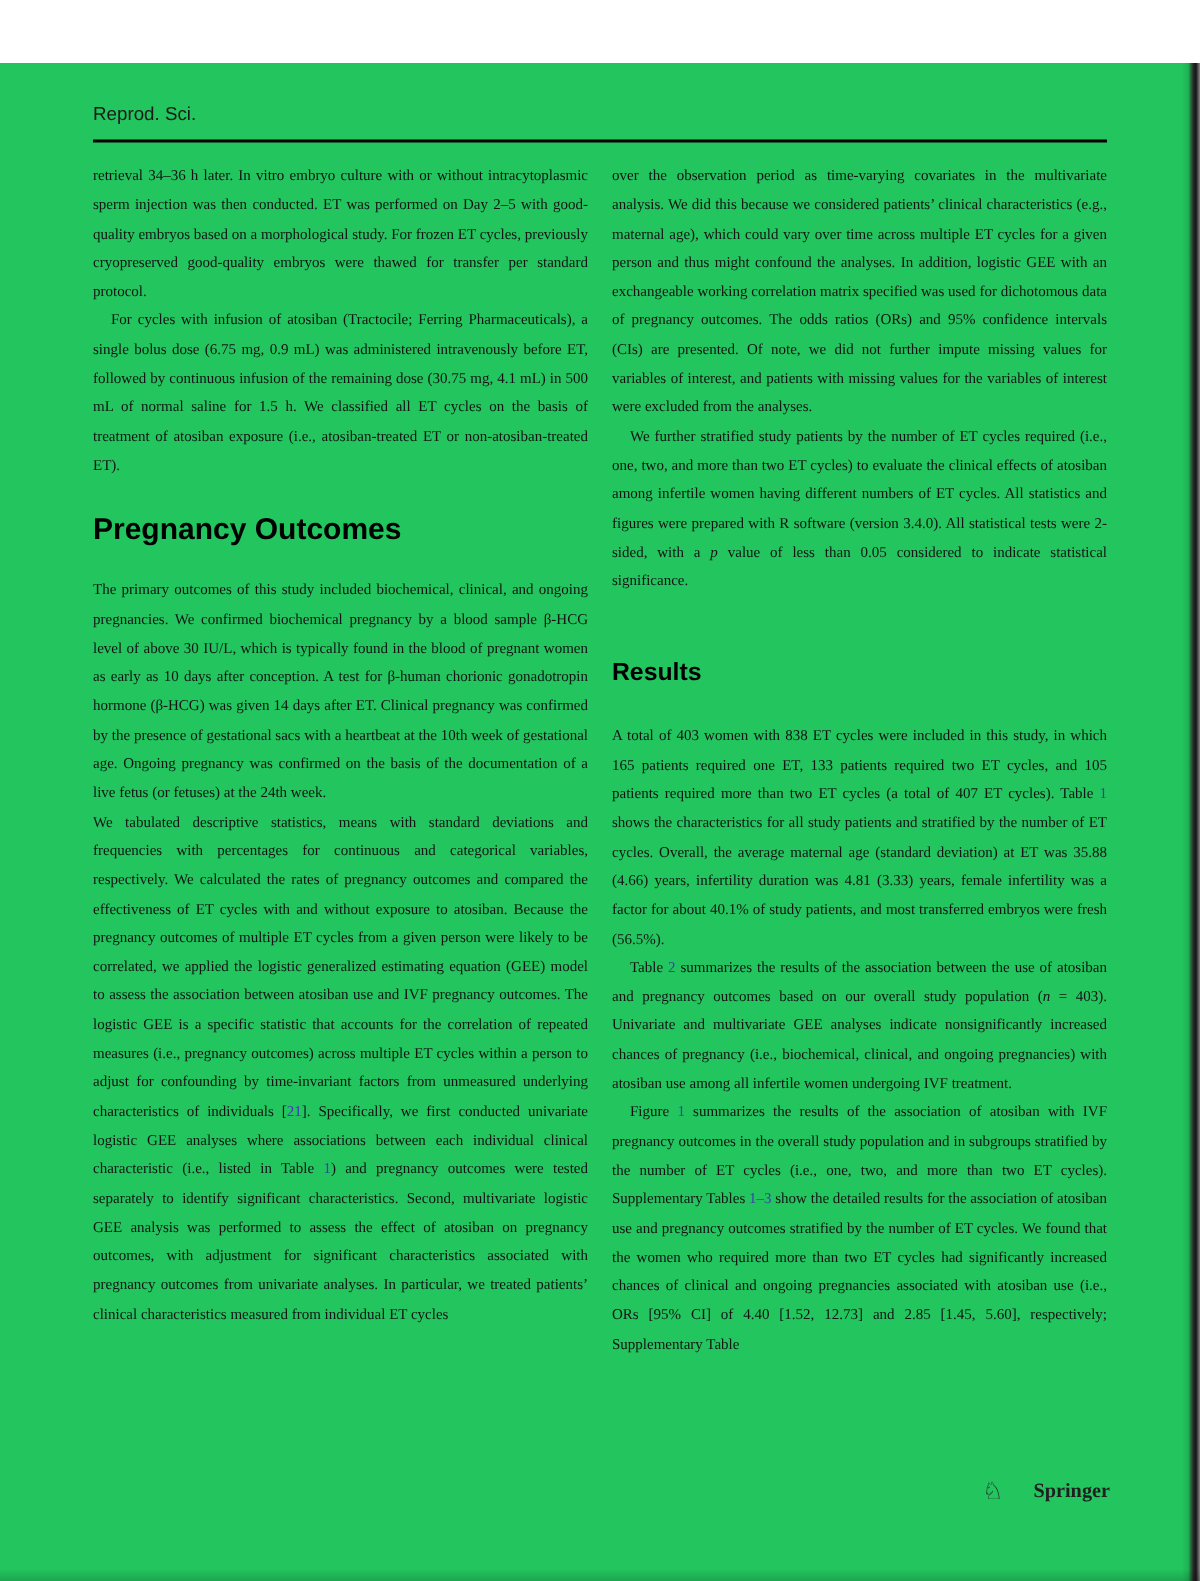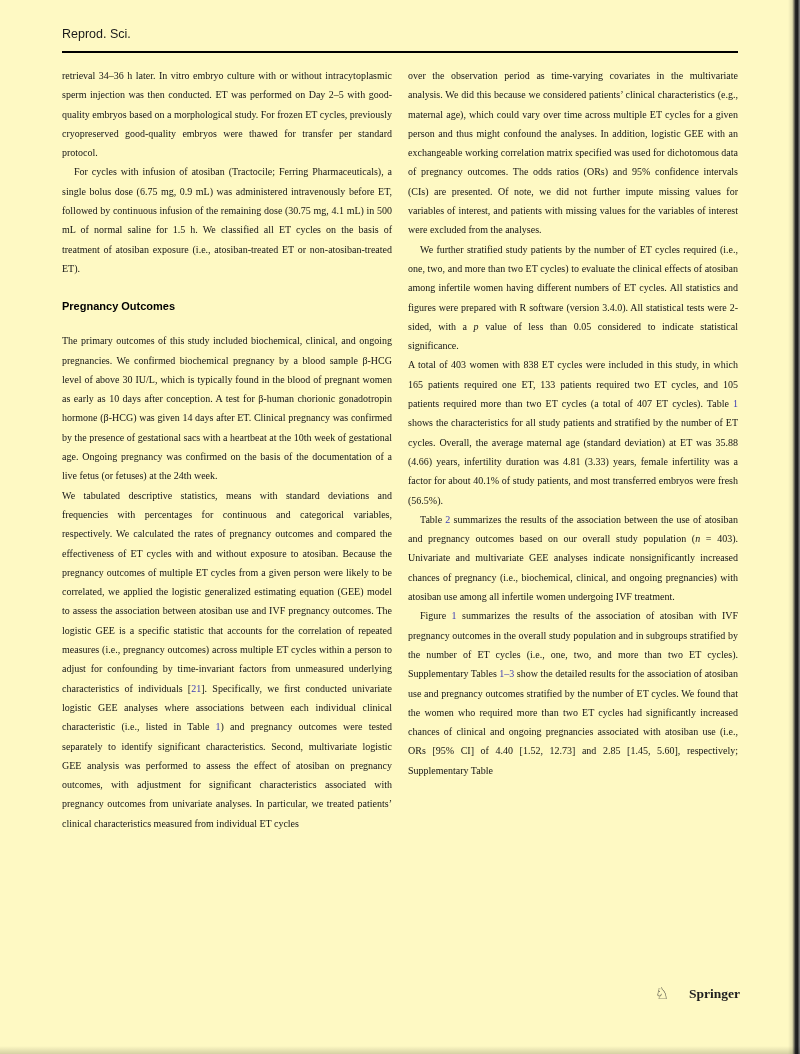--- a/index.html
+++ b/index.html
@@ -3,21 +3,21 @@
 <meta charset="utf-8">
 <style>
   html, body { margin:0; padding:0; }
   body {
     width:800px; height:1054px;
     background:#ffffff;
     position:relative;
     font-family:"Liberation Serif", serif;
     overflow:hidden;
   }
-  .page { position:absolute; inset:0; background:#fef9c3; }
+  .page { position:absolute; inset:0; background:#22c55e;margin-top:42px; }
 
   
   .scan-edge-right {
     position:absolute; top:0; right:0; width:12px; height:100%;
     background:linear-gradient(to right, rgba(0,0,0,0) 0%, rgba(0,0,0,0.10) 35%, #2a2a2a 62%, #161616 78%, #8d8d8d 100%);
   }
   .scan-edge-bottom {
     position:absolute; bottom:0; left:0; width:100%; height:8px;
     background:linear-gradient(to bottom, rgba(0,0,0,0) 0%, rgba(0,0,0,0.16) 100%);
   }
@@ -42,21 +42,21 @@
     margin:0;
     text-align:justify;
     font-size:10px; line-height:19.3px;
     color:#141414;
   }
   p.para.indent { text-indent:12px; }
 
   .heading {
     font-family:"Liberation Sans", sans-serif;
     font-weight:bold; color:#000;
-    font-size:11px;
+    font-size:20px;
     margin:22px 0 19px 0;
     text-align:left;
   }
   .heading.h1 { font-size:16.5px; margin:42px 0 23px 0; }
 
   .ref-link { color:#3c3cb4; }
   .it { font-style:italic; }
 
   .footer {
     position:absolute; right:60px; bottom:52px;
@@ -80,20 +80,21 @@
     <div class="col">
         <p class="para"><span>retrieval 34–36 h later. In vitro embryo culture with or without intracytoplasmic sperm injection was then conducted. ET was performed on Day 2–5 with good-quality embryos based on a morphological study. For frozen ET cycles, previously cryopreserved good-quality embryos were thawed for transfer per standard protocol.</span></p>
         <p class="para indent"><span>For cycles with infusion of atosiban (Tractocile; Ferring Pharmaceuticals), a single bolus dose (6.75 mg, 0.9 mL) was administered intravenously before ET, followed by continuous infusion of the remaining dose (30.75 mg, 4.1 mL) in 500 mL of normal saline for 1.5 h. We classified all ET cycles on the basis of treatment of atosiban exposure (i.e., atosiban-treated ET or non-atosiban-treated ET).</span></p>
         <div class="heading">Pregnancy Outcomes</div>
         <p class="para"><span>The primary outcomes of this study included biochemical, clinical, and ongoing pregnancies. We confirmed biochemical pregnancy by a blood sample β-HCG level of above 30 IU/L, which is typically found in the blood of pregnant women as early as 10 days after conception. A test for β-human chorionic gonadotropin hormone (β-HCG) was given 14 days after ET. Clinical pregnancy was confirmed by the presence of gestational sacs with a heartbeat at the 10th week of gestational age. Ongoing pregnancy was confirmed on the basis of the documentation of a live fetus (or fetuses) at the 24th week.</span></p>
         <p class="para"><span>We tabulated descriptive statistics, means with standard deviations and frequencies with percentages for continuous and categorical variables, respectively. We calculated the rates of pregnancy outcomes and compared the effectiveness of ET cycles with and without exposure to atosiban. Because the pregnancy outcomes of multiple ET cycles from a given person were likely to be correlated, we applied the logistic generalized estimating equation (GEE) model to assess the association between atosiban use and IVF pregnancy outcomes. The logistic GEE is a specific statistic that accounts for the correlation of repeated measures (i.e., pregnancy outcomes) across multiple ET cycles within a person to adjust for confounding by time-invariant factors from unmeasured underlying characteristics of individuals [</span><span class="ref-link" style="color: rgb(60, 60, 180);">21</span><span>]. Specifically, we first conducted univariate logistic GEE analyses where associations between each individual clinical characteristic (i.e., listed in Table </span><span class="ref-link" style="color: rgb(60, 60, 180);">1</span><span>) and pregnancy outcomes were tested separately to identify significant characteristics. Second, multivariate logistic GEE analysis was performed to assess the effect of atosiban on pregnancy outcomes, with adjustment for significant characteristics associated with pregnancy outcomes from univariate analyses. In particular, we treated patients’ clinical characteristics measured from individual ET cycles</span></p>
       </div>
     <div class="col">
         <p class="para"><span>over the observation period as time-varying covariates in the multivariate analysis. We did this because we considered patients’ clinical characteristics (e.g., maternal age), which could vary over time across multiple ET cycles for a given person and thus might confound the analyses. In addition, logistic GEE with an exchangeable working correlation matrix specified was used for dichotomous data of pregnancy outcomes. The odds ratios (ORs) and 95% confidence intervals (CIs) are presented. Of note, we did not further impute missing values for variables of interest, and patients with missing values for the variables of interest were excluded from the analyses.</span></p>
         <p class="para indent"><span>We further stratified study patients by the number of ET cycles required (i.e., one, two, and more than two ET cycles) to evaluate the clinical effects of atosiban among infertile women having different numbers of ET cycles. All statistics and figures were prepared with R software (version 3.4.0). All statistical tests were 2-sided, with a </span><span class="it">p</span><span> value of less than 0.05 considered to indicate statistical significance.</span></p>
+        <div class="heading h1">Results</div>
         <p class="para"><span>A total of 403 women with 838 ET cycles were included in this study, in which 165 patients required one ET, 133 patients required two ET cycles, and 105 patients required more than two ET cycles (a total of 407 ET cycles). Table </span><span class="ref-link" style="color: rgb(60, 60, 180);">1</span><span> shows the characteristics for all study patients and stratified by the number of ET cycles. Overall, the average maternal age (standard deviation) at ET was 35.88 (4.66) years, infertility duration was 4.81 (3.33) years, female infertility was a factor for about 40.1% of study patients, and most transferred embryos were fresh (56.5%).</span></p>
         <p class="para indent"><span>Table </span><span class="ref-link" style="color: rgb(60, 60, 180);">2</span><span> summarizes the results of the association between the use of atosiban and pregnancy outcomes based on our overall study population (</span><span class="it">n</span><span> = 403). Univariate and multivariate GEE analyses indicate nonsignificantly increased chances of pregnancy (i.e., biochemical, clinical, and ongoing pregnancies) with atosiban use among all infertile women undergoing IVF treatment.</span></p>
         <p class="para indent"><span>Figure </span><span class="ref-link" style="color: rgb(60, 60, 180);">1</span><span> summarizes the results of the association of atosiban with IVF pregnancy outcomes in the overall study population and in subgroups stratified by the number of ET cycles (i.e., one, two, and more than two ET cycles). Supplementary Tables </span><span class="ref-link" style="color: rgb(60, 60, 180);">1–3</span><span> show the detailed results for the association of atosiban use and pregnancy outcomes stratified by the number of ET cycles. We found that the women who required more than two ET cycles had significantly increased chances of clinical and ongoing pregnancies associated with atosiban use (i.e., ORs [95% CI] of 4.40 [1.52, 12.73] and 2.85 [1.45, 5.60], respectively; Supplementary Table </span></p>
       </div>
   </div>
 
   <div class="footer">
     <span class="springer-mark">♘</span>
     <span class="springer-word">Springer</span>
   </div>

